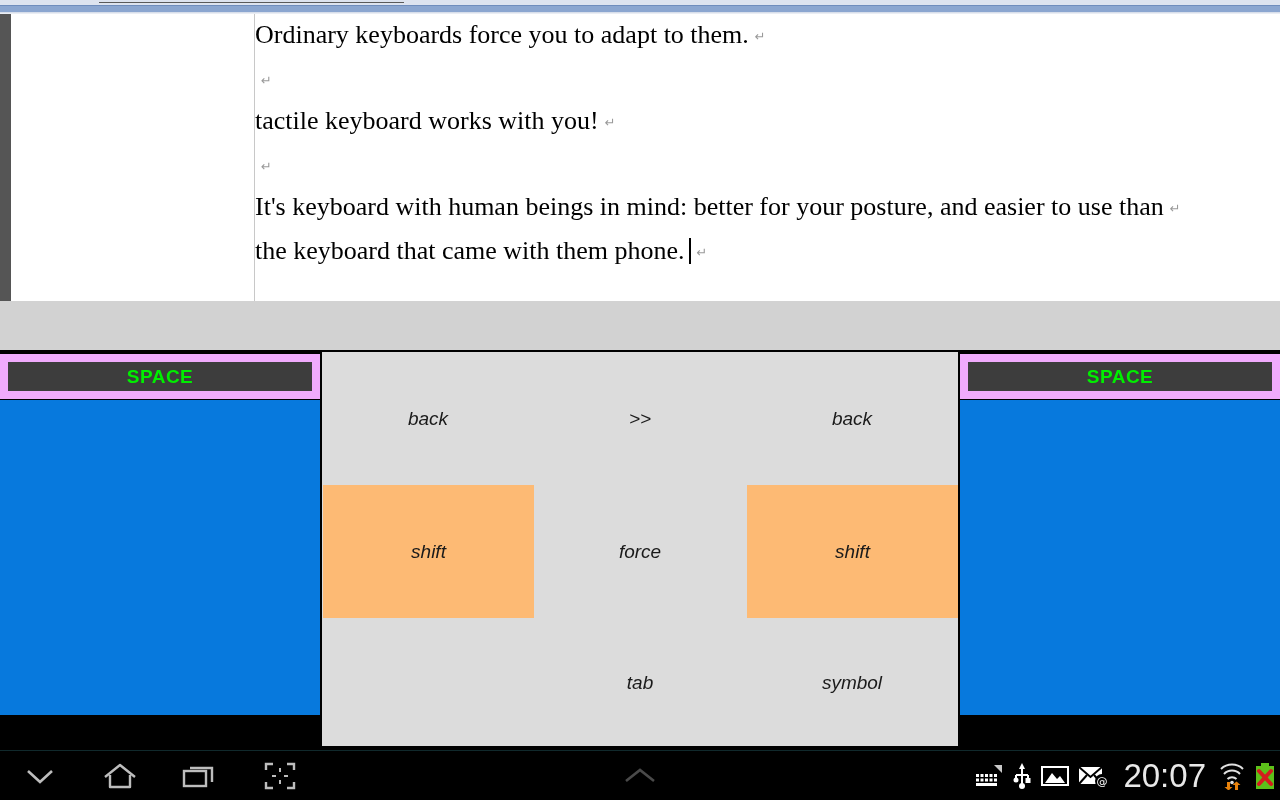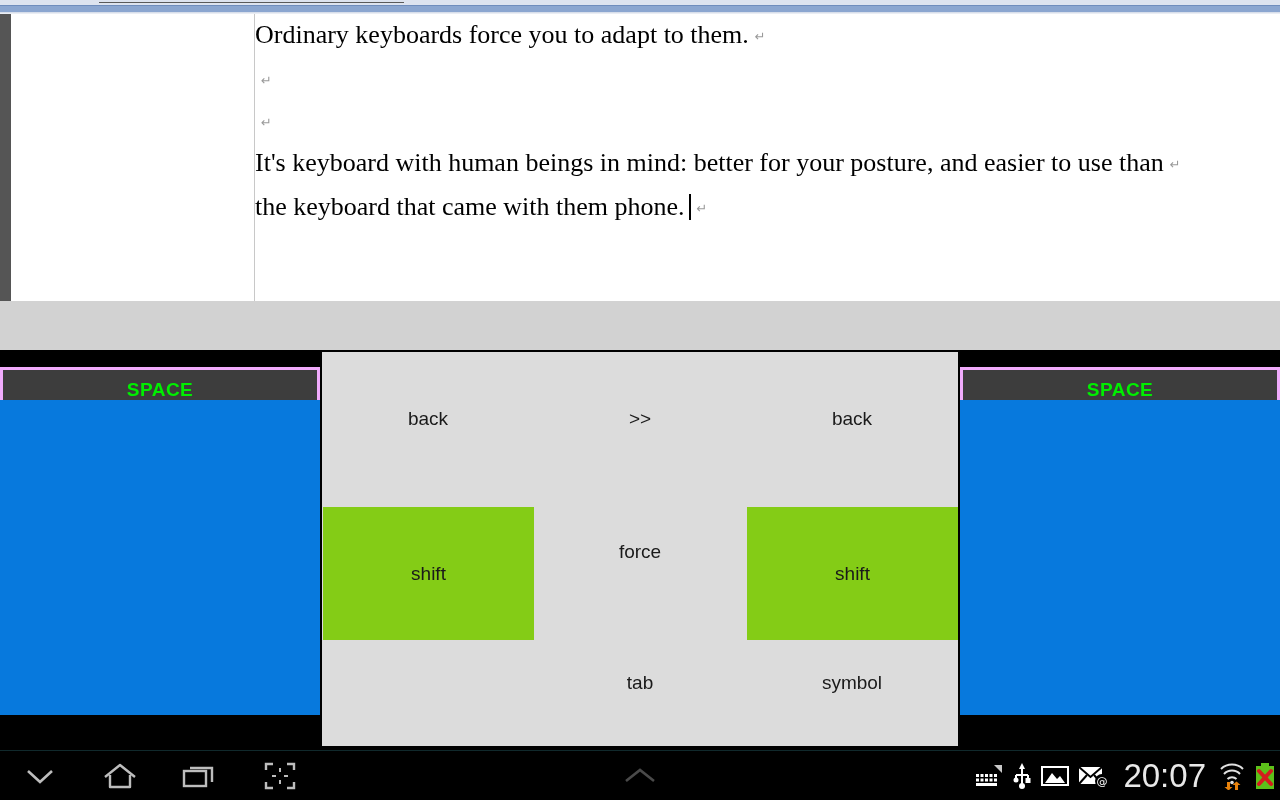--- a/index.html
+++ b/index.html
@@ -43,46 +43,46 @@
              vertical-align:-5px; margin-left:4px; }
 
   
   .graygap { position:absolute; left:0; top:301px; width:1280px; height:49px;
              background:#d2d2d2; }
 
   
   .kb { position:absolute; left:0; top:350px; width:1280px; height:400px; background:#000; }
 
   
-  .spacebar { position:absolute; top:17px; height:45px; background:#3d3d3d;
-              border:3px solid #f0abfc;
+  .spacebar { position:absolute; top:4px; height:45px; background:#3d3d3d;
+              border:8px solid #f0abfc;
               display:flex; align-items:center; justify-content:center;text-align:center; }
   .spacebar span { color:#00ee00; font-size:19px; font-weight:bold; letter-spacing:.5px; }
   .spacebar.left  { left:0px;   width:320px; }
   .spacebar.right { left:960px; width:320px; }
 
   
   .bluepanel { position:absolute; top:50px; height:315px; background:#0779dd; }
   .bluepanel.left  { left:0px;   width:320px; }
   .bluepanel.right { left:960px; width:320px; }
 
   
   .keypad { position:absolute; left:320px; top:0px; width:640px; height:398px;
-            background:#dcdcdc; border:2px solid #000; }
+            background:#dcdcdc; border:2px solid #000;font-style:italic; }
   .kprow { position:absolute; left:0; width:636px; }
   .kprow.r1 { top:0px;   height:133px; }
   .kprow.r2 { top:133px; height:133px; }
   .kprow.r3 { top:266px; height:130px; }
   .kpkey { position:absolute; top:0; height:100%;
            display:flex; align-items:center; justify-content:center;
            font-size:19px; color:#1a1a1a; }
   .kpkey.c1 { left:0px;   width:212px; }
   .kpkey.c2 { left:212px; width:212px; }
   .kpkey.c3 { left:424px; width:212px; }
-  .kpkey.shiftkey { background:#84cc16; top:0px; height:133px; width:211px;margin-top:22px; }
+  .kpkey.shiftkey { background:#fdba74; top:0px; height:133px; width:211px; }
   .kpkey.shiftkey.c1 { left:1px; }
   .kpkey.shiftkey.c3 { left:425px; }
 
   
   .navbar { position:absolute; left:0; top:750px; width:1280px; height:50px;
             background:#000; border-top:1px solid #10292c; }
   .nav-left { position:absolute; left:0; top:0; width:320px; height:50px;
             display:flex; align-items:center; justify-content:space-around; }
   .navbtn { width:56px; height:44px; display:flex; align-items:center; justify-content:center; }
   .nav-center { position:absolute; left:600px; top:0; width:80px; height:50px;
@@ -112,20 +112,23 @@
       <div class="doc-text">
 
         <div class="doc-line">
           <span>Ordinary keyboards force you to adapt to them.</span><span class="pilcrow">↵</span>
         </div>
 
         <div class="doc-line blank">
           <span class="pilcrow">↵</span>
         </div>
 
+        <div class="doc-line">
+          <span>tactile keyboard works with you!</span><span class="pilcrow">↵</span>
+        </div>
 
         <div class="doc-line blank">
           <span class="pilcrow">↵</span>
         </div>
 
         <div class="doc-line">
           <span>It's keyboard with human beings in mind: better for your posture, and easier to use than</span><span class="pilcrow">↵</span>
         </div>
 
         <div class="doc-line">

